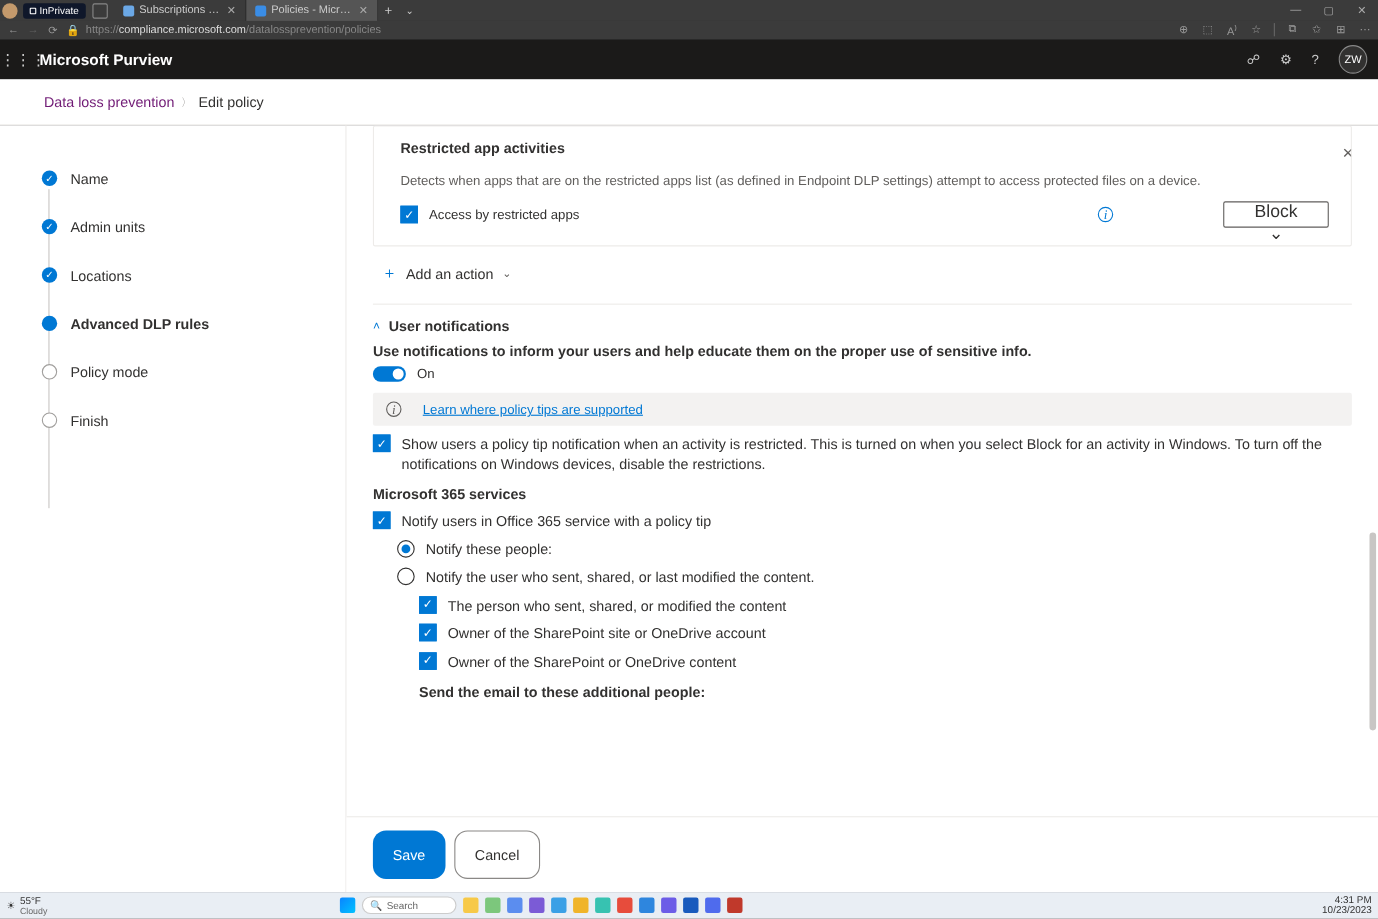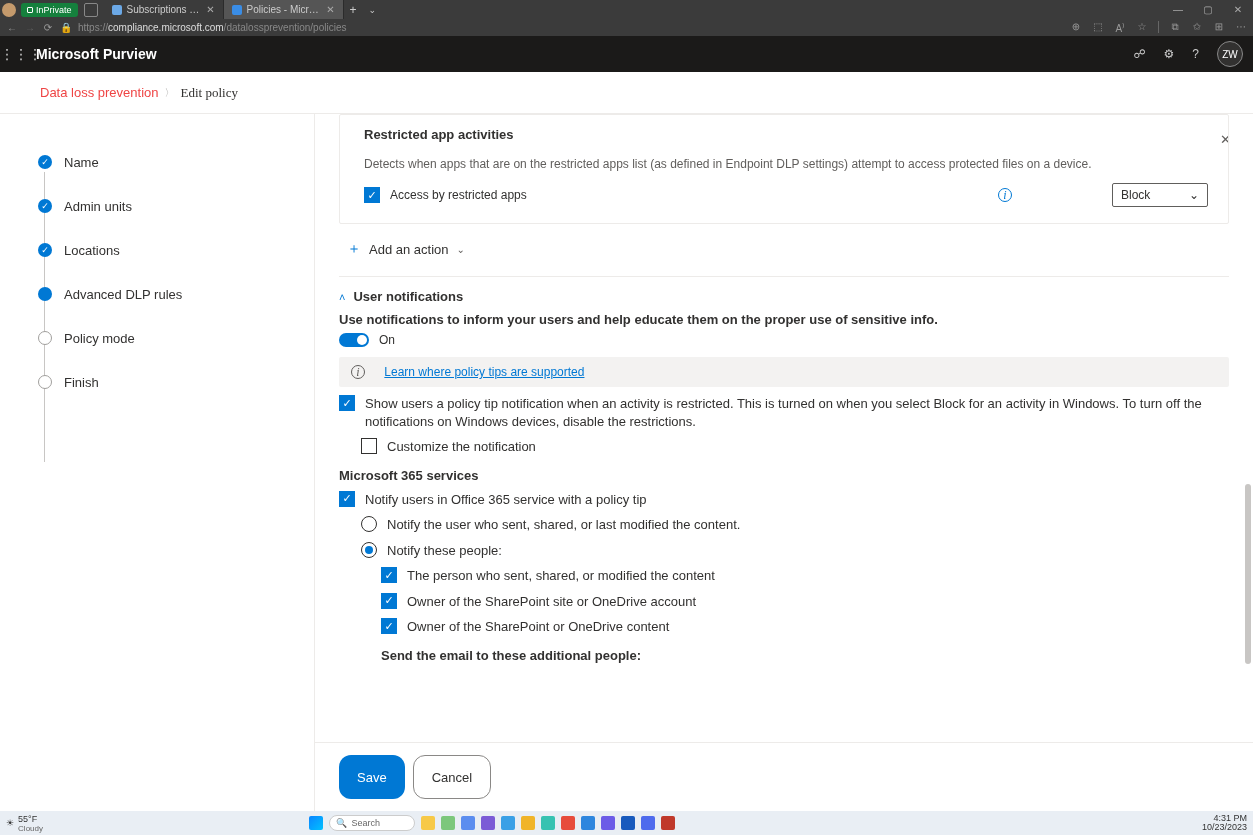--- a/index.html
+++ b/index.html
@@ -1,20 +1,20 @@
 <!DOCTYPE html>
 <html><head>
 <meta charset="utf-8">
 <style>
   * { box-sizing: border-box; margin: 0; padding: 0; font-family: "Segoe UI", Arial, sans-serif; }
   body { width:1253px; height:835px; overflow:hidden; background:#2b2b2b; font-size:12px; color:#323130; }
 
   
   .browser-top { background:#3b3b3b; height:19px; display:flex; align-items:center; }
-  .inprivate { background:#15803d; color:#fff; font-size:9px; padding:2px 6px; border-radius:3px; margin-left:5px; display:flex; align-items:center; gap:3px;text-align:right;}
+  .inprivate { background:#0f172a; color:#fff; font-size:9px; padding:2px 6px; border-radius:3px; margin-left:5px; display:flex; align-items:center; gap:3px;text-align:right;}
   .avatar-tiny { width:14px; height:14px; border-radius:50%; background:#c49a6c; margin-left:2px;}
   .tab-strip-icon { width:14px; height:14px; border:1px solid #888; border-radius:2px; margin:0 6px;}
   .tab { display:flex; align-items:center; gap:5px; padding:0 8px; height:19px; font-size:10px; color:#ccc; border-right:1px solid #2b2b2b; max-width:120px;}
   .tab.active { background:#555; }
   .tab .favicon { width:10px;height:10px;border-radius:2px; background:#6ba8e6; display:inline-block;}
   .tab .tab-title { white-space:nowrap; overflow:hidden; text-overflow:ellipsis; flex:1;}
   .tab .tab-close { color:#aaa; font-size:10px;}
   .newtab { color:#ccc; padding:0 6px; font-size:12px;}
   .window-controls { margin-left:auto; display:flex; }
   .window-controls div { width:30px; text-align:center; color:#aaa; font-size:10px;}
@@ -25,53 +25,53 @@
 
   
   .app-header { background:#1b1a19; height:36px; display:flex; align-items:center; color:#fff; }
   .waffle { width:36px; text-align:center; font-size:14px; color:#ccc;}
   .app-title { font-size:14px; font-weight:600; }
   .app-actions { margin-left:auto; display:flex; align-items:center; gap:18px; padding-right:10px; color:#ccc;}
   .avatar-circle { width:26px;height:26px;border-radius:50%; background:#323130; border:1px solid #888; color:#fff; font-size:10px; display:flex; align-items:center; justify-content:center;}
 
   
   .crumbs-bar { background:#fff; height:42px; display:flex; align-items:center; padding:0 40px; border-bottom:1px solid #edebe9; position:relative;}
-  .crumb { font-size:13px; color:#ef4444;}
-  .crumb.active { color:#323130;font-family:Liberation Serif, serif; }
+  .crumb { font-size:13px; color:#701a75;}
+  .crumb.active { color:#323130; }
   .chev { color:#a19f9d; margin:0 6px; font-size:10px;}
 
   
   .content { position:relative; background:#fff; height:697px; display:flex; }
   .wizard { width:315px; padding:38px 0 0 38px; border-right:1px solid #edebe9;}
   .wstep { display:flex; align-items:center; gap:12px; height:20px; font-size:13px; color:#323130; position:relative;}
   .wstep + .wstep { margin-top:24px;}
   .wdot { width:14px;height:14px;border-radius:50%; display:flex;align-items:center;justify-content:center; font-size:9px; color:#fff; background:#0078d4;}
   .wdot.pending { background:#fff; border:1.5px solid #a19f9d;}
   .wdot.current { background:#0078d4; }
-  .wstep.current .wlabel { font-weight:400; }
+  .wstep.current .wlabel { font-weight:700; }
   .wline { position:absolute; left:44px; width:1px; background:#c8c6c4; top:58px; height:290px; z-index:0;}
   .wstep { z-index:1; background:transparent;}
 
   
   .panel { flex:1; position:relative; display:flex; flex-direction:column; }
   .panel-close { position:absolute; top:18px; right:22px; font-size:13px; color:#605e5c; cursor:pointer;}
   .panel-header { padding:24px 24px 12px 24px;}
   .panel-title { font-size:20px; font-weight:600; }
   .panel-body { flex:1; overflow:hidden; padding:0 24px; position:relative;}
   .scroll-track { position:absolute; right:0; top:0; bottom:0; width:10px; }
   .scroll-thumb { position:absolute; right:2px; top:370px; width:6px; height:180px; background:#c8c6c4; border-radius:3px;}
 
   .card { border:1px solid #edebe9; border-radius:2px; padding:12px 20px 16px 24px; margin-bottom:8px;}
   .sect-title { font-weight:600; font-size:13px; margin-bottom:15px;}
   .sect-desc { font-size:12px; color:#605e5c;}
   .row { display:flex; align-items:center; gap:10px; margin-top:12px;}
   .check { width:16px;height:16px; border:1px solid #323130; display:flex;align-items:center;justify-content:center; font-size:11px; color:#fff;}
   .check.checked { background:#0078d4; border-color:#0078d4;}
   .info-ico { color:#0078d4; font-size:12px; border:1px solid #0078d4; border-radius:50%; width:14px;height:14px; display:flex;align-items:center;justify-content:center; font-style:italic; font-family:serif;}
-  .select { margin-left:auto; width:96px; height:24px; border:1px solid #605e5c; border-radius:2px; display:flex; align-items:center; padding:0 8px; font-size:12px; justify-content:space-between;}
+  .select { margin-left:auto; width:96px; height:24px; border:1px solid #605e5c; border-radius:2px; display:flex; align-items:center; padding:0 8px; font-size:16px; justify-content:space-between;flex-direction:column;}
   .addaction { display:flex; align-items:center; gap:8px; color:#323130; font-size:13px; padding:8px 0 8px 8px;}
   .addaction .plus { color:#0078d4; font-size:14px;}
 
   .collapse-head { display:flex; align-items:center; gap:8px; margin-top:12px;}
   .collapse-head .chev2 { color:#0078d4; font-size:11px;}
   .collapse-head .ct { font-weight:600; font-size:13px;}
   .lead { font-weight:600; font-size:13px; margin-top:8px;}
   .toggle-row { display:flex; align-items:center; gap:10px; margin-top:6px;}
   .toggle { width:30px; height:14px; border-radius:8px; background:#0078d4; position:relative;}
   .toggle::after { content:""; position:absolute; right:2px; top:2px; width:10px;height:10px; background:#fff; border-radius:50%;}
@@ -238,38 +238,34 @@
       </div>
       <div class="infobox">
         <span class="info-ico" style="border-color:#605e5c;color:#605e5c">i</span>
         &nbsp;<a>Learn where policy tips are supported</a>
       </div>
 
       <div class="chk-row">
         <div class="check checked">✓</div>
         <span class="txt">Show users a policy tip notification when an activity is restricted. This is turned on when you select Block for an activity in Windows. To turn off the notifications on Windows devices, disable the restrictions.</span>
       </div>
-      <div class="chk-row indent1">
-        <div class="check"></div>
-        <span class="txt">Customize the notification</span>
-      </div>
 
       <div class="sub">Microsoft 365 services</div>
       <div class="chk-row">
         <div class="check checked">✓</div>
         <span class="txt">Notify users in Office 365 service with a policy tip</span>
       </div>
 
+      <div class="chk-row indent1">
+        <div class="radio sel"></div>
+        <span class="txt">Notify these people:</span>
+      </div>
       <div class="chk-row indent1">
         <div class="radio"></div>
         <span class="txt">Notify the user who sent, shared, or last modified the content.</span>
-      </div>
-      <div class="chk-row indent1">
-        <div class="radio sel"></div>
-        <span class="txt">Notify these people:</span>
       </div>
 
       <div class="chk-row indent2">
         <div class="check checked">✓</div>
         <span class="txt">The person who sent, shared, or modified the content</span>
       </div>
       <div class="chk-row indent2">
         <div class="check checked">✓</div>
         <span class="txt">Owner of the SharePoint site or OneDrive account</span>
       </div>

